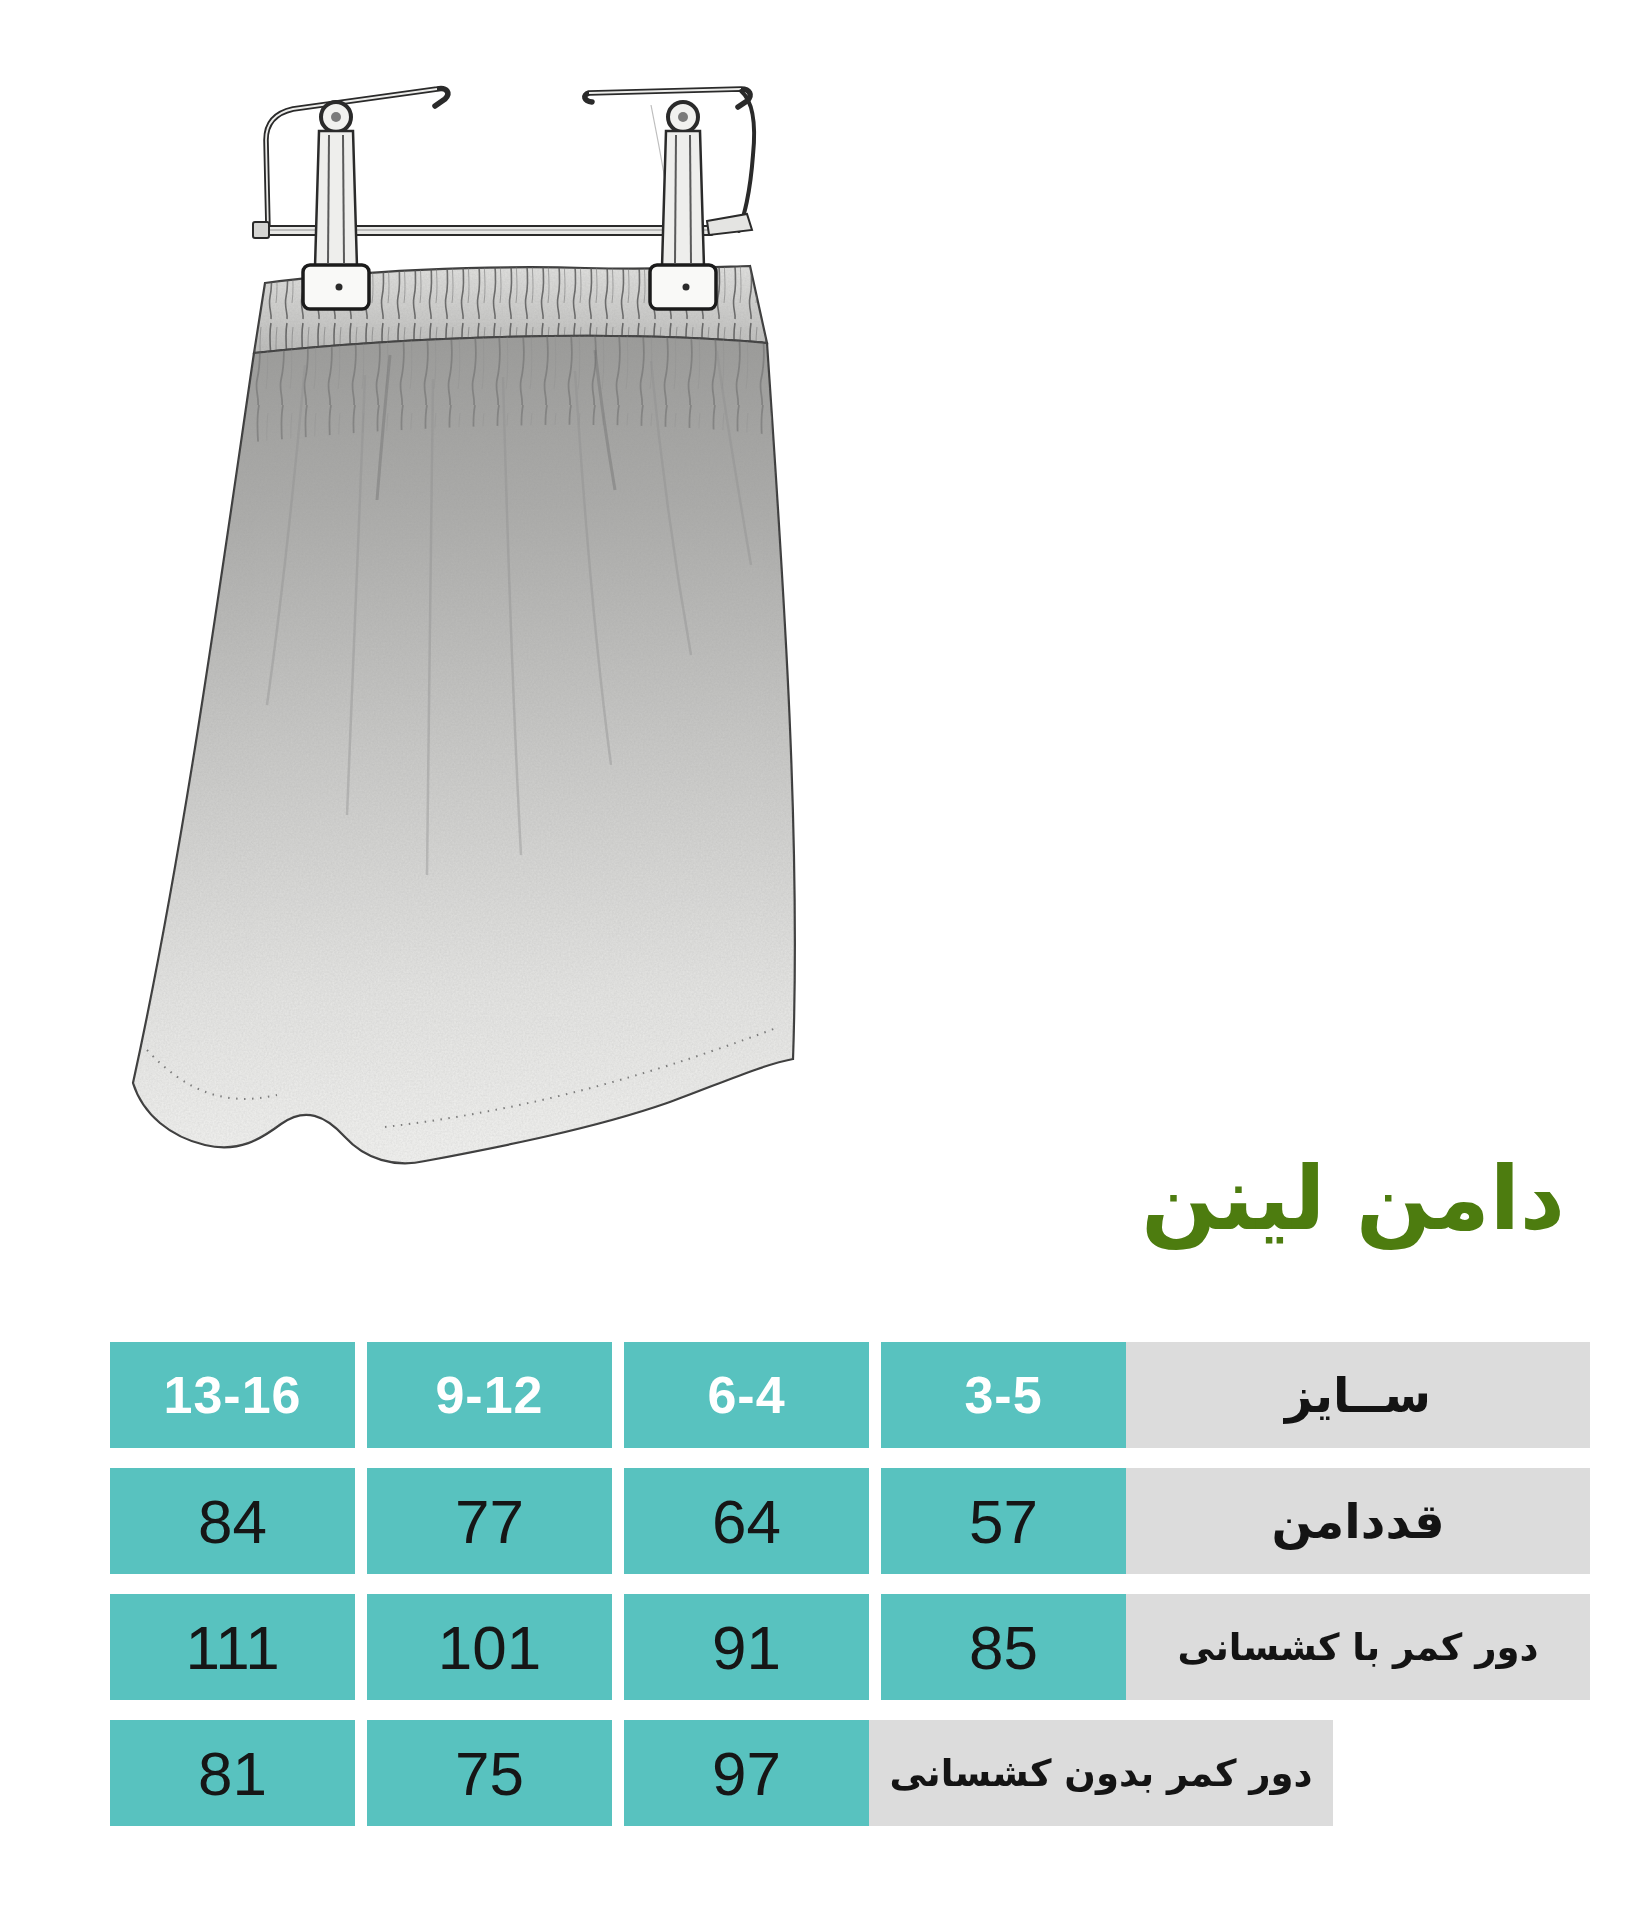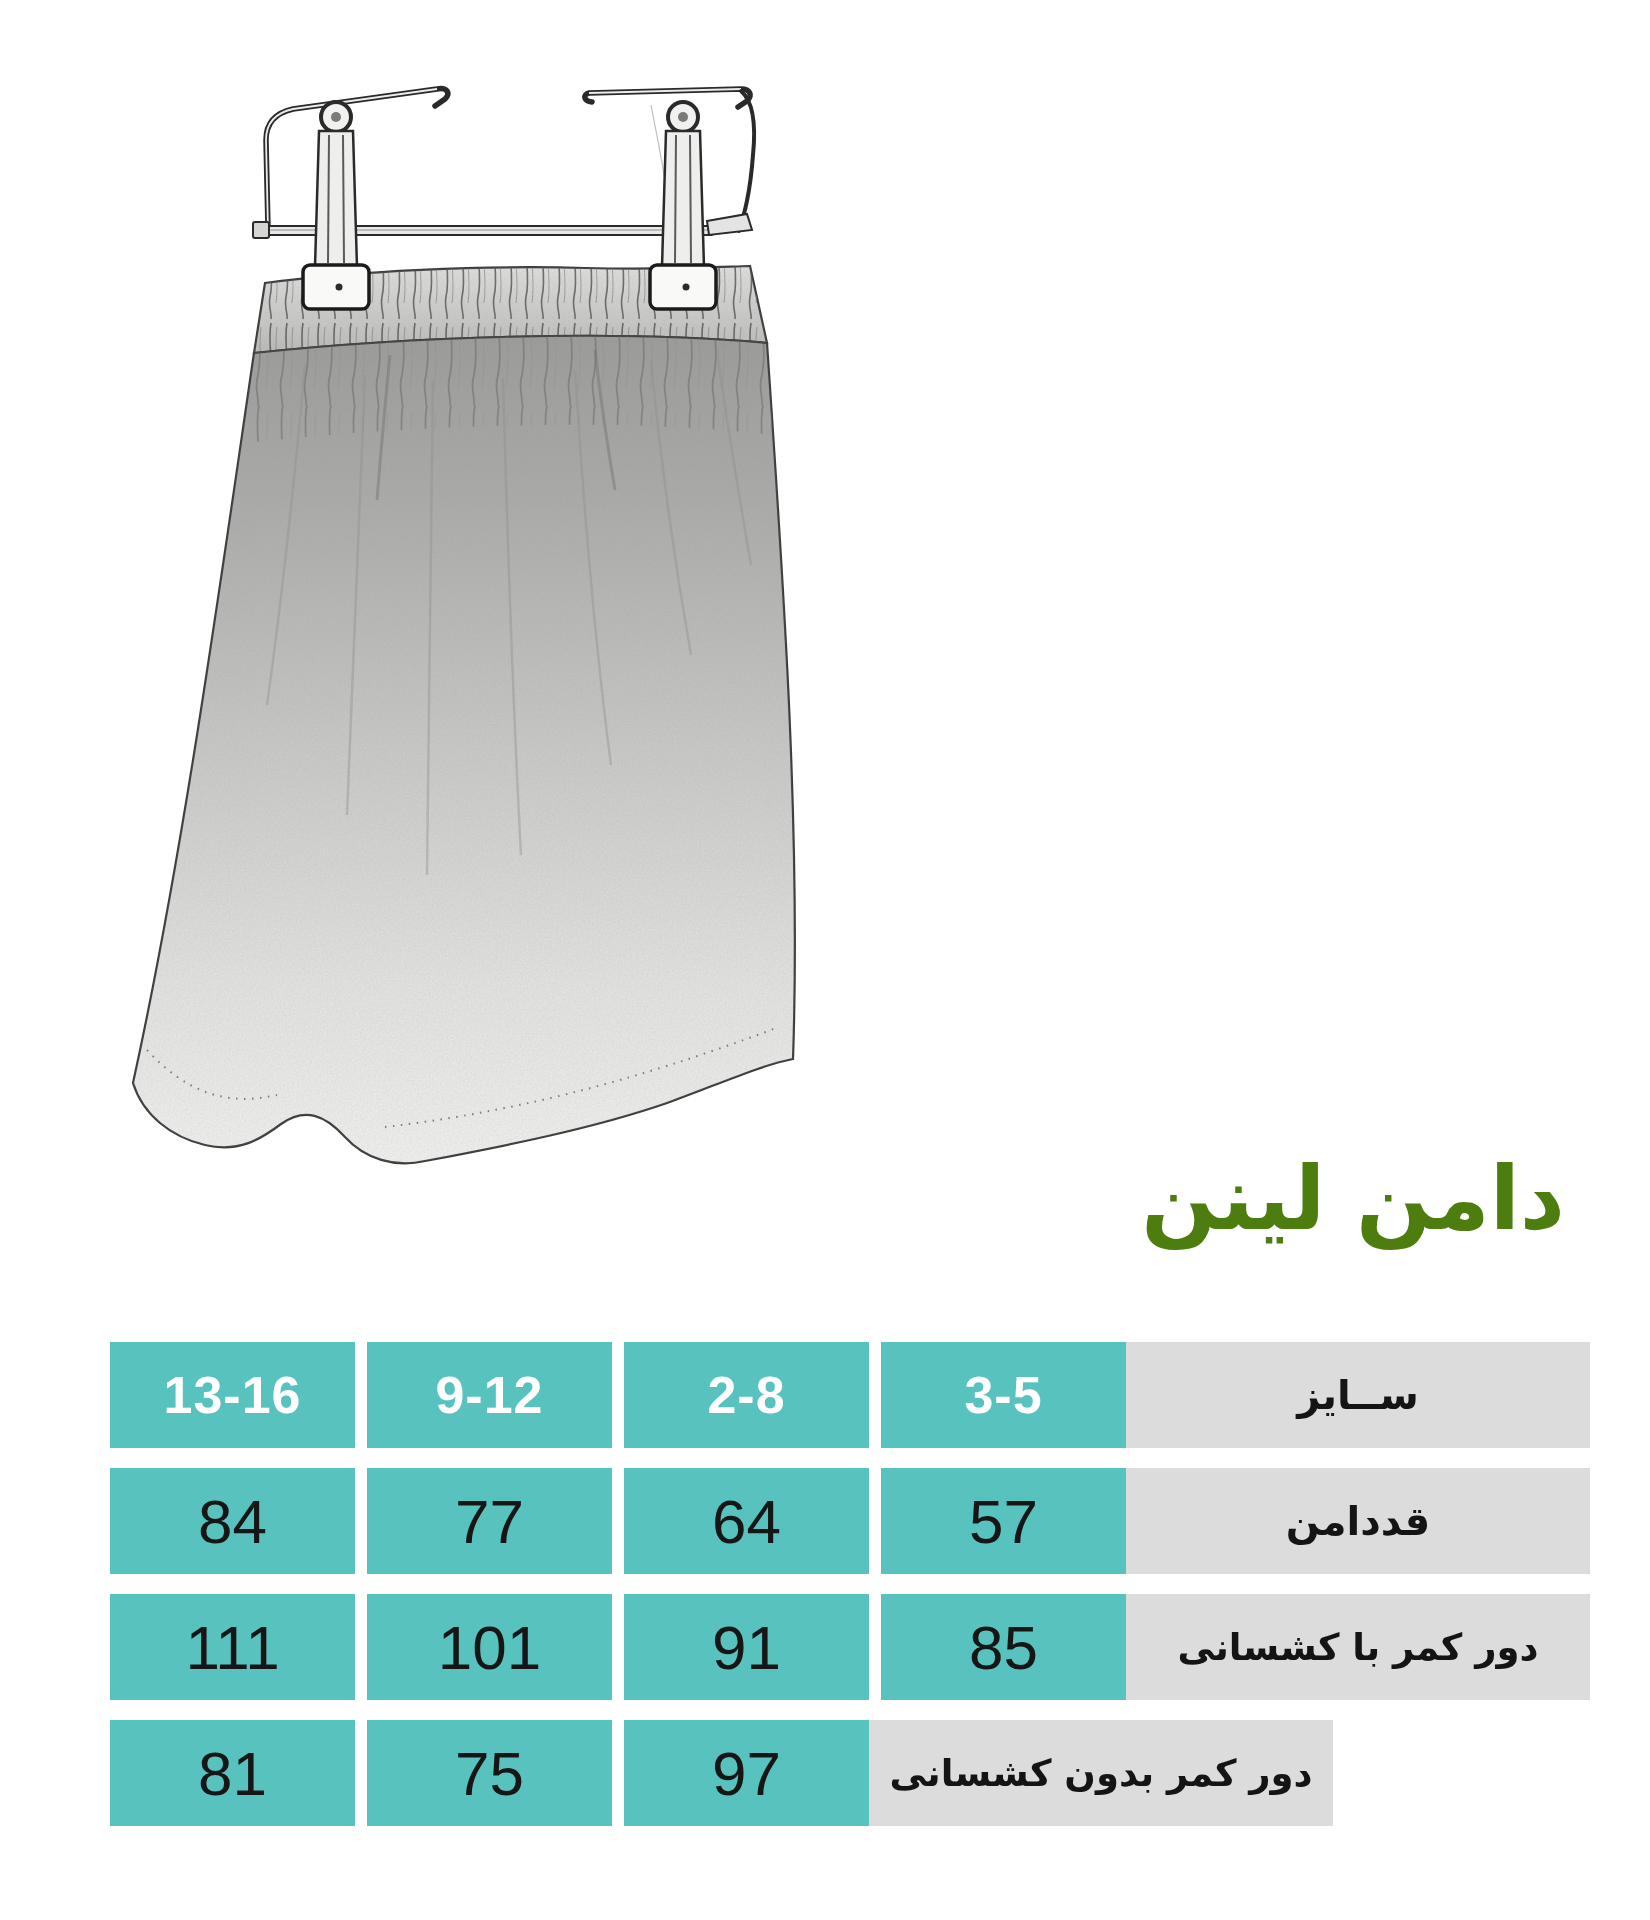--- a/index.html
+++ b/index.html
@@ -48,21 +48,21 @@
   .cell.head{
     color:#ffffff;font-weight:800;font-size:52px;
     letter-spacing:1px;
   }
   .cell.value{
     color:#161616;font-weight:400;font-size:62px;
   }
   .cell.rowlabel{
     width:464px;background:#dcdcdc;
     direction:rtl;
-    color:#141414;font-weight:700;font-size:40px;
+    color:#141414;font-weight:700;font-size:48px;
     font-family:"DejaVu Sans",sans-serif;
   }
   .cell.rowlabel.small{font-size:37px;}
 </style>
 </head>
 <body>
 
 <div class="canvas">
 
   <div class="illustration">
@@ -169,21 +169,21 @@
     </svg>
   </div>
 
   <div class="page-title">دامن لینن</div>
 
   <div class="size-chart">
 
     <div class="chart-row">
       <div class="cell data head">13-16</div>
       <div class="cell data head">9-12</div>
-      <div class="cell data head">2-8</div>
+      <div class="cell data head">6-4</div>
       <div class="cell data head last">3-5</div>
       <div class="cell rowlabel">ســایز</div>
     </div>
 
     <div class="chart-row">
       <div class="cell data value">84</div>
       <div class="cell data value">77</div>
       <div class="cell data value">64</div>
       <div class="cell data value last">57</div>
       <div class="cell rowlabel">قددامن</div>

